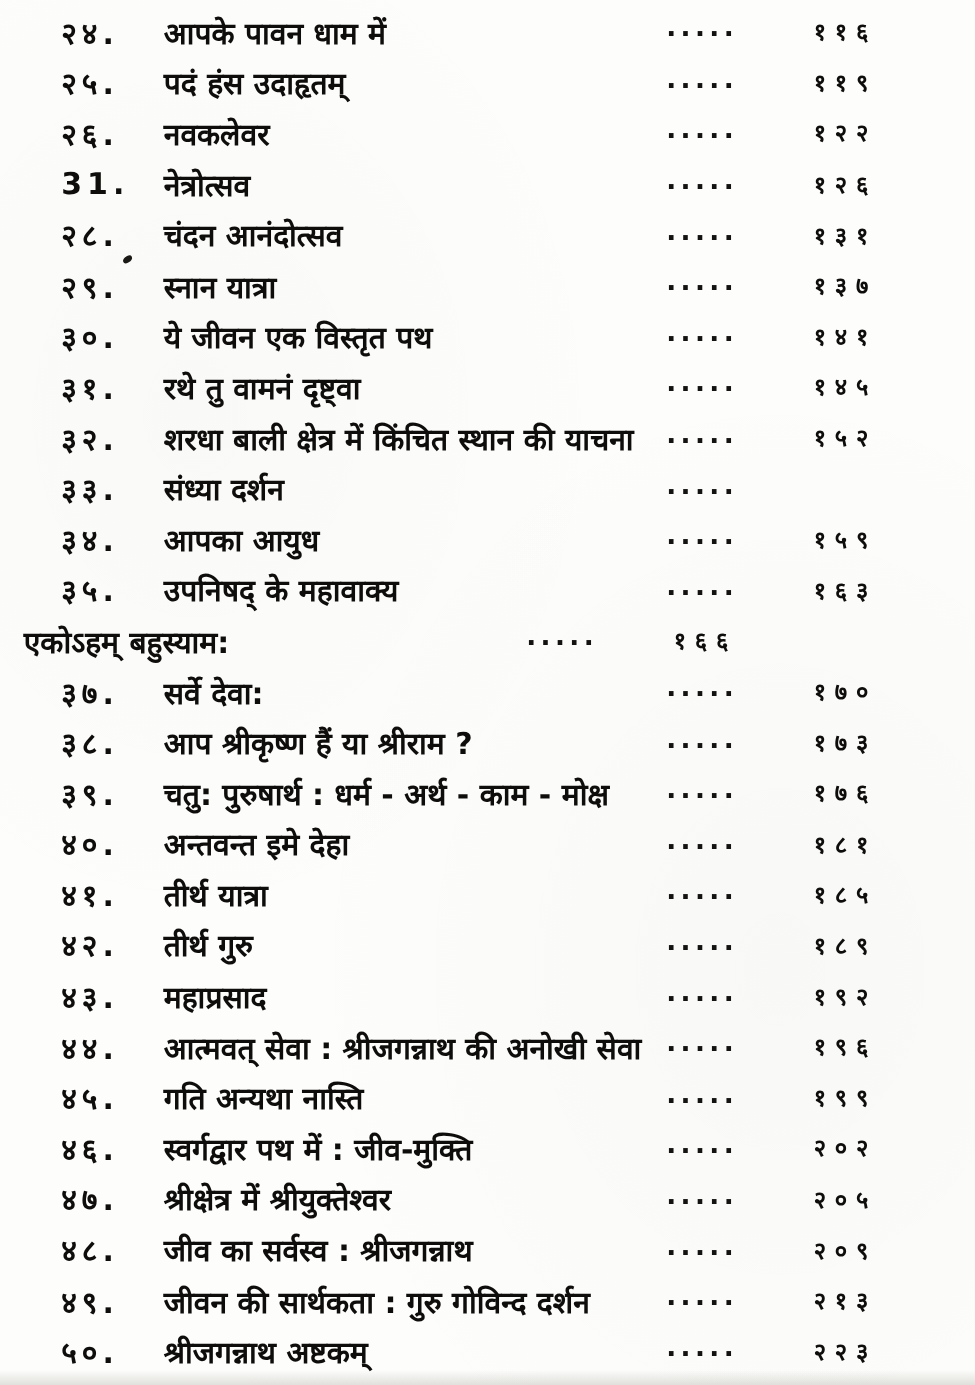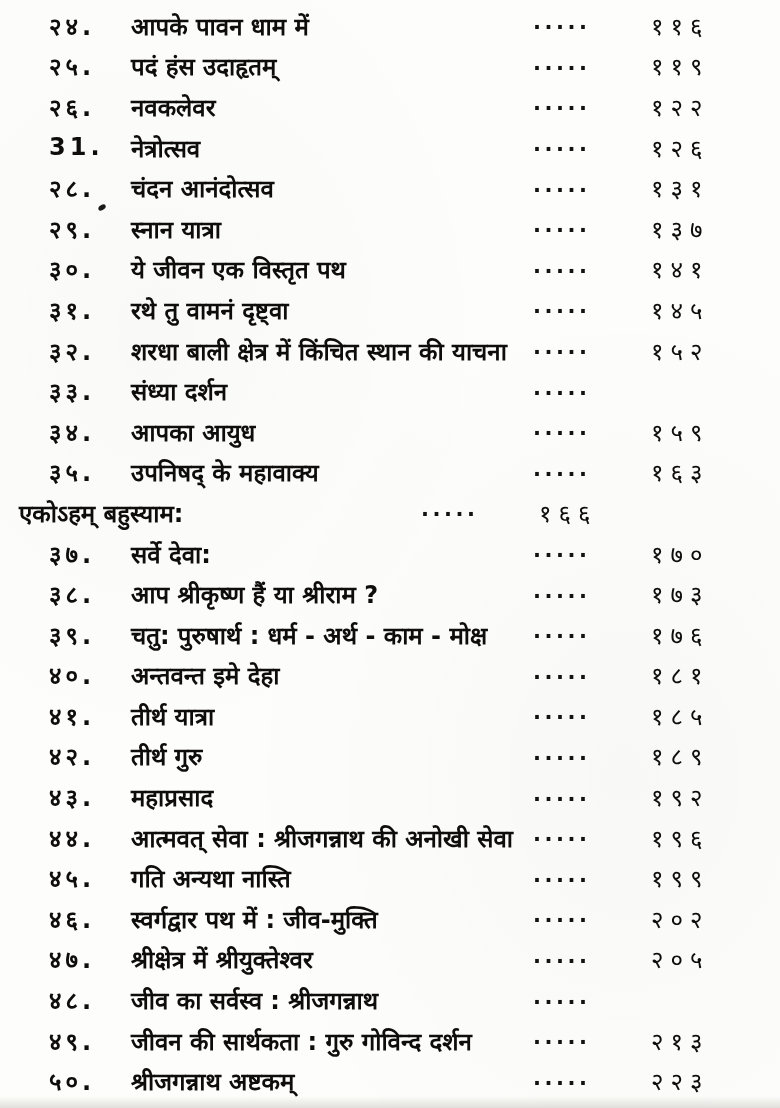--- a/index.html
+++ b/index.html
@@ -56,22 +56,22 @@
     flex: 0 0 auto;
     font-size: 21px;
     font-weight: 700;
     letter-spacing: 3.5px;
     color: #131210;
     transform: translateY(-3px);
     white-space: nowrap;
   }
   .pg {
     flex: 1 1 auto;
-    font-size: 24px;
-    font-weight: 400;
+    font-size: 19px;
+    font-weight: 700;
     letter-spacing: 7px;
     white-space: nowrap;
   }
   .ink-speck {
     position: absolute;
     left: 98px;
     top: 205px;
     width: 8px;
     height: 5px;
     background: #1a1915;
@@ -256,20 +256,21 @@
     <span class="num">४७.</span>
     <span class="title">श्रीक्षेत्र में श्रीयुक्तेश्वर</span>
     <span class="dots">.....</span>
     <span class="pg">२०५</span>
   </div>
 
   <div class="row">
     <span class="num">४८.</span>
     <span class="title">जीव का सर्वस्व : श्रीजगन्नाथ</span>
     <span class="dots">.....</span>
+    <span class="pg">२०९</span>
   </div>
 
   <div class="row">
     <span class="num">४९.</span>
     <span class="title">जीवन की सार्थकता : गुरु गोविन्द दर्शन</span>
     <span class="dots">.....</span>
     <span class="pg">२१३</span>
   </div>
 
   <div class="row">

